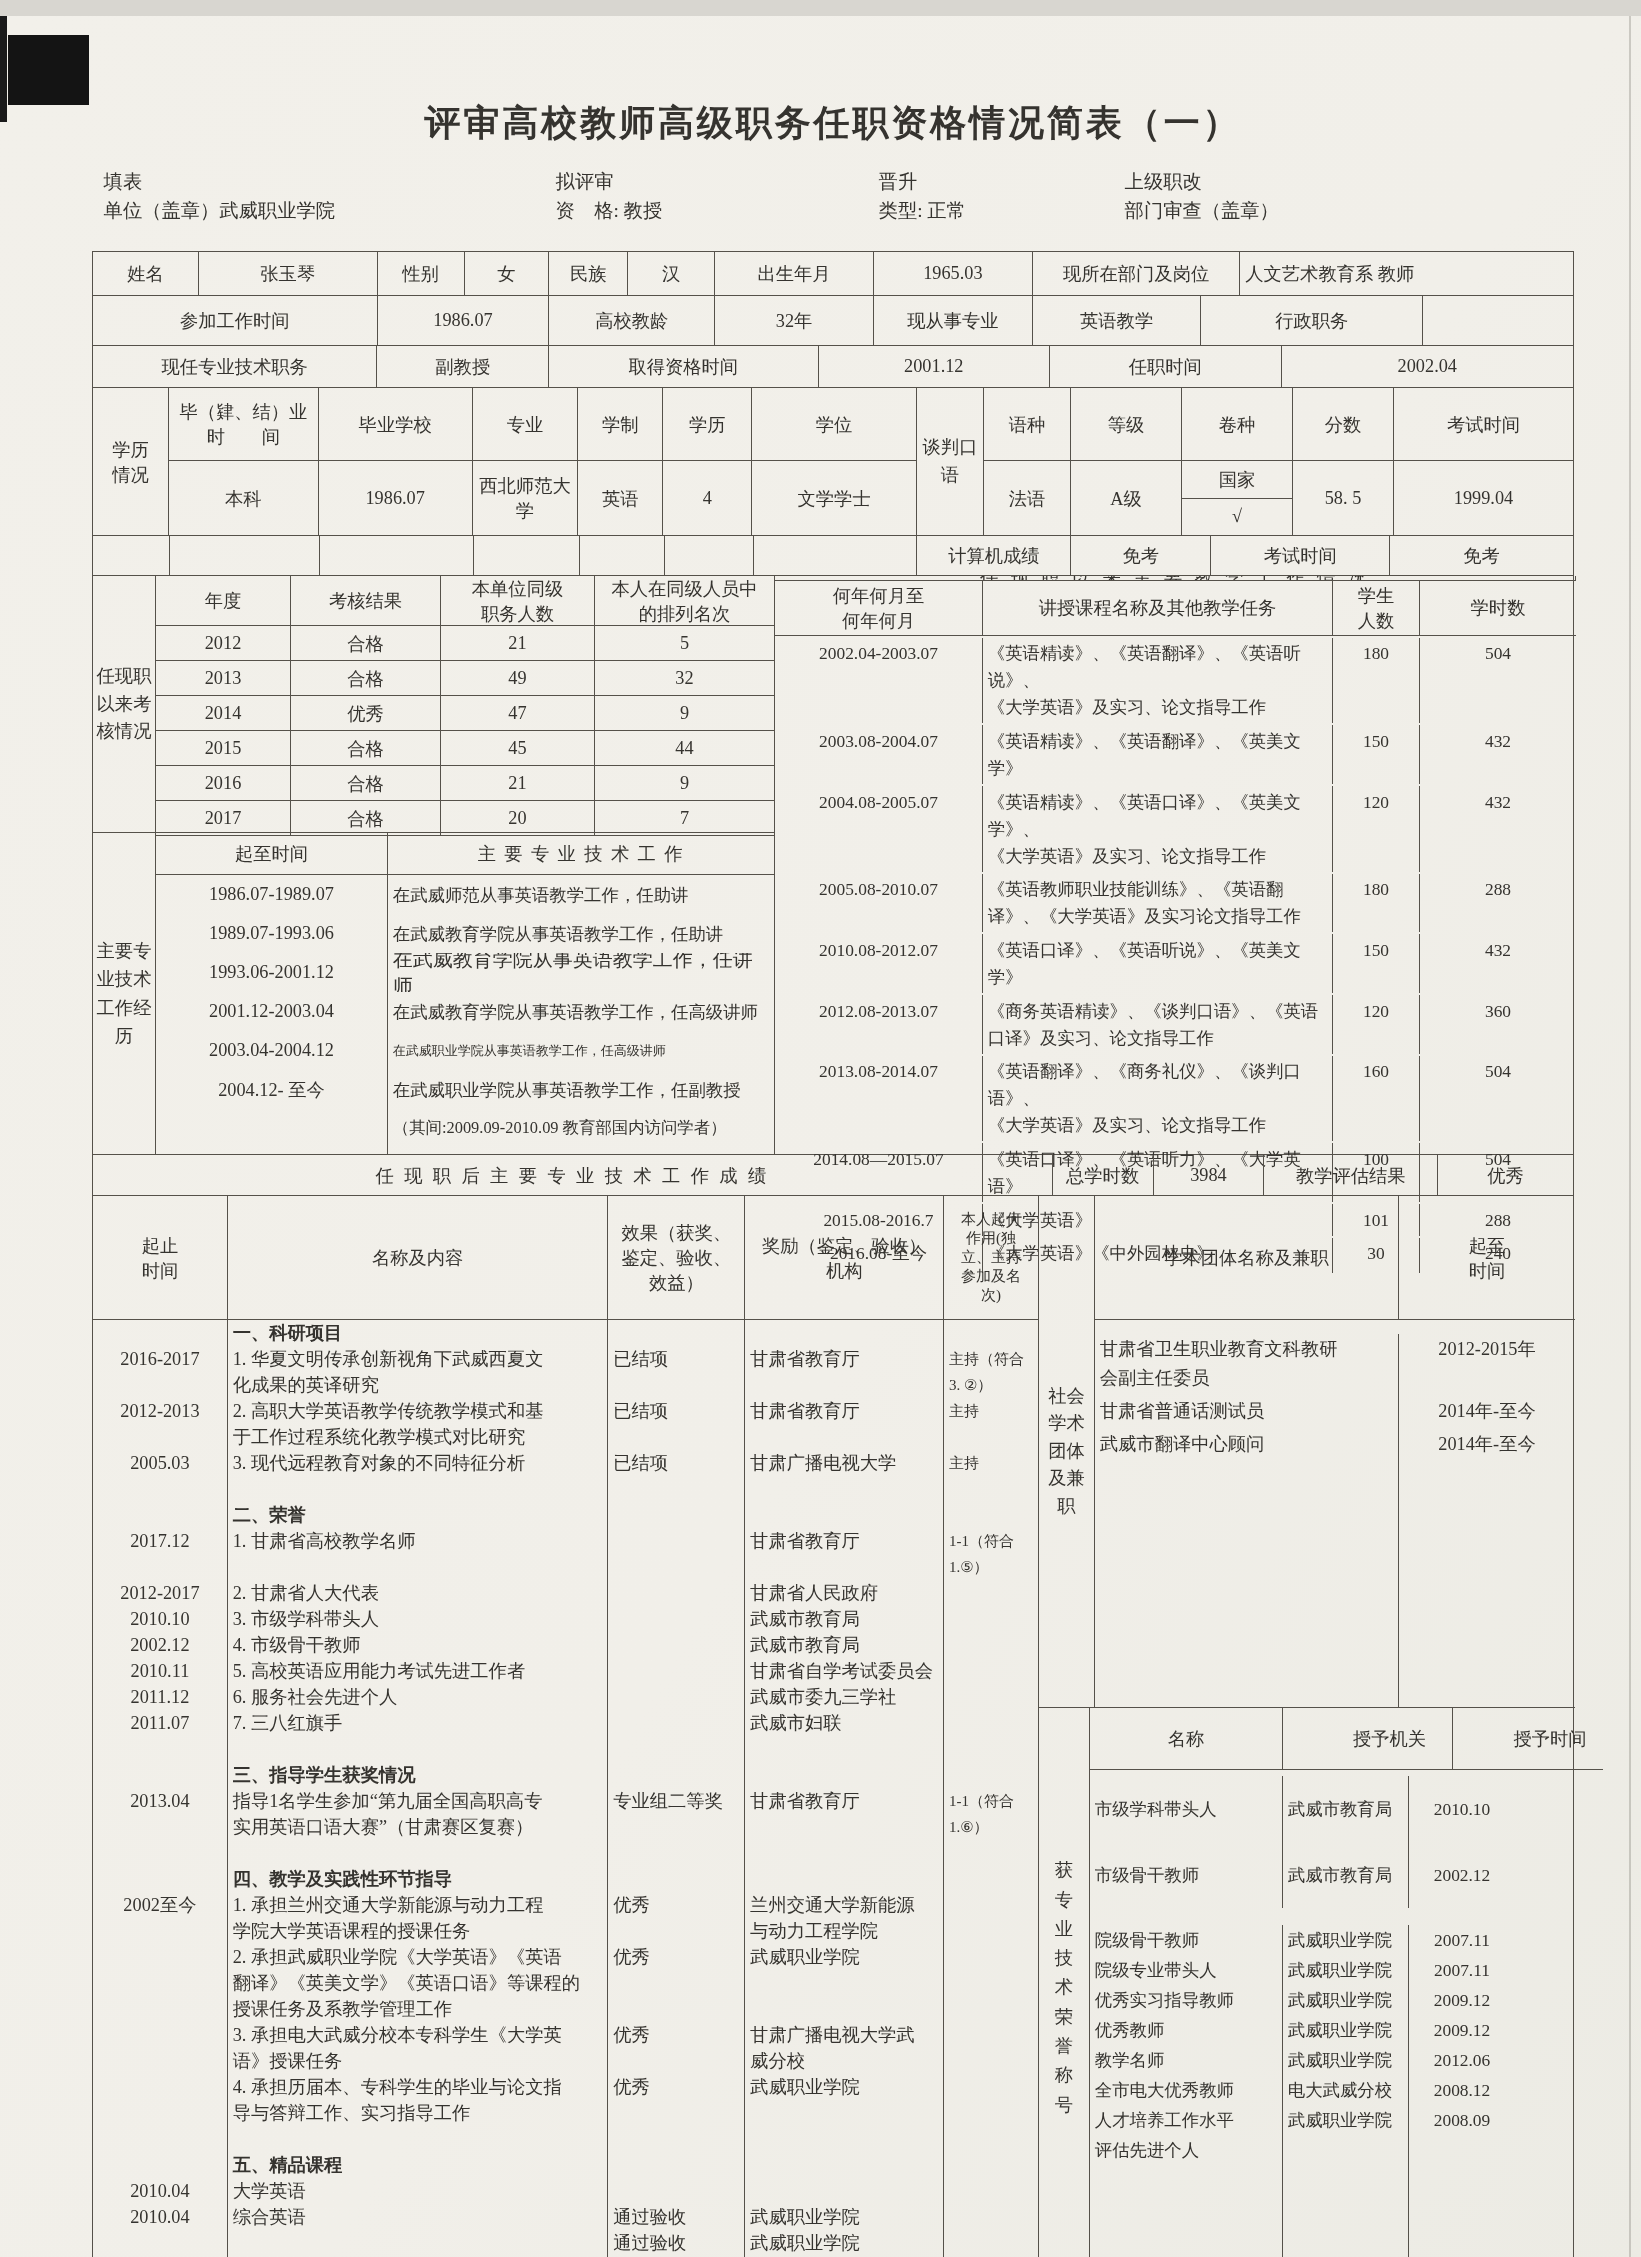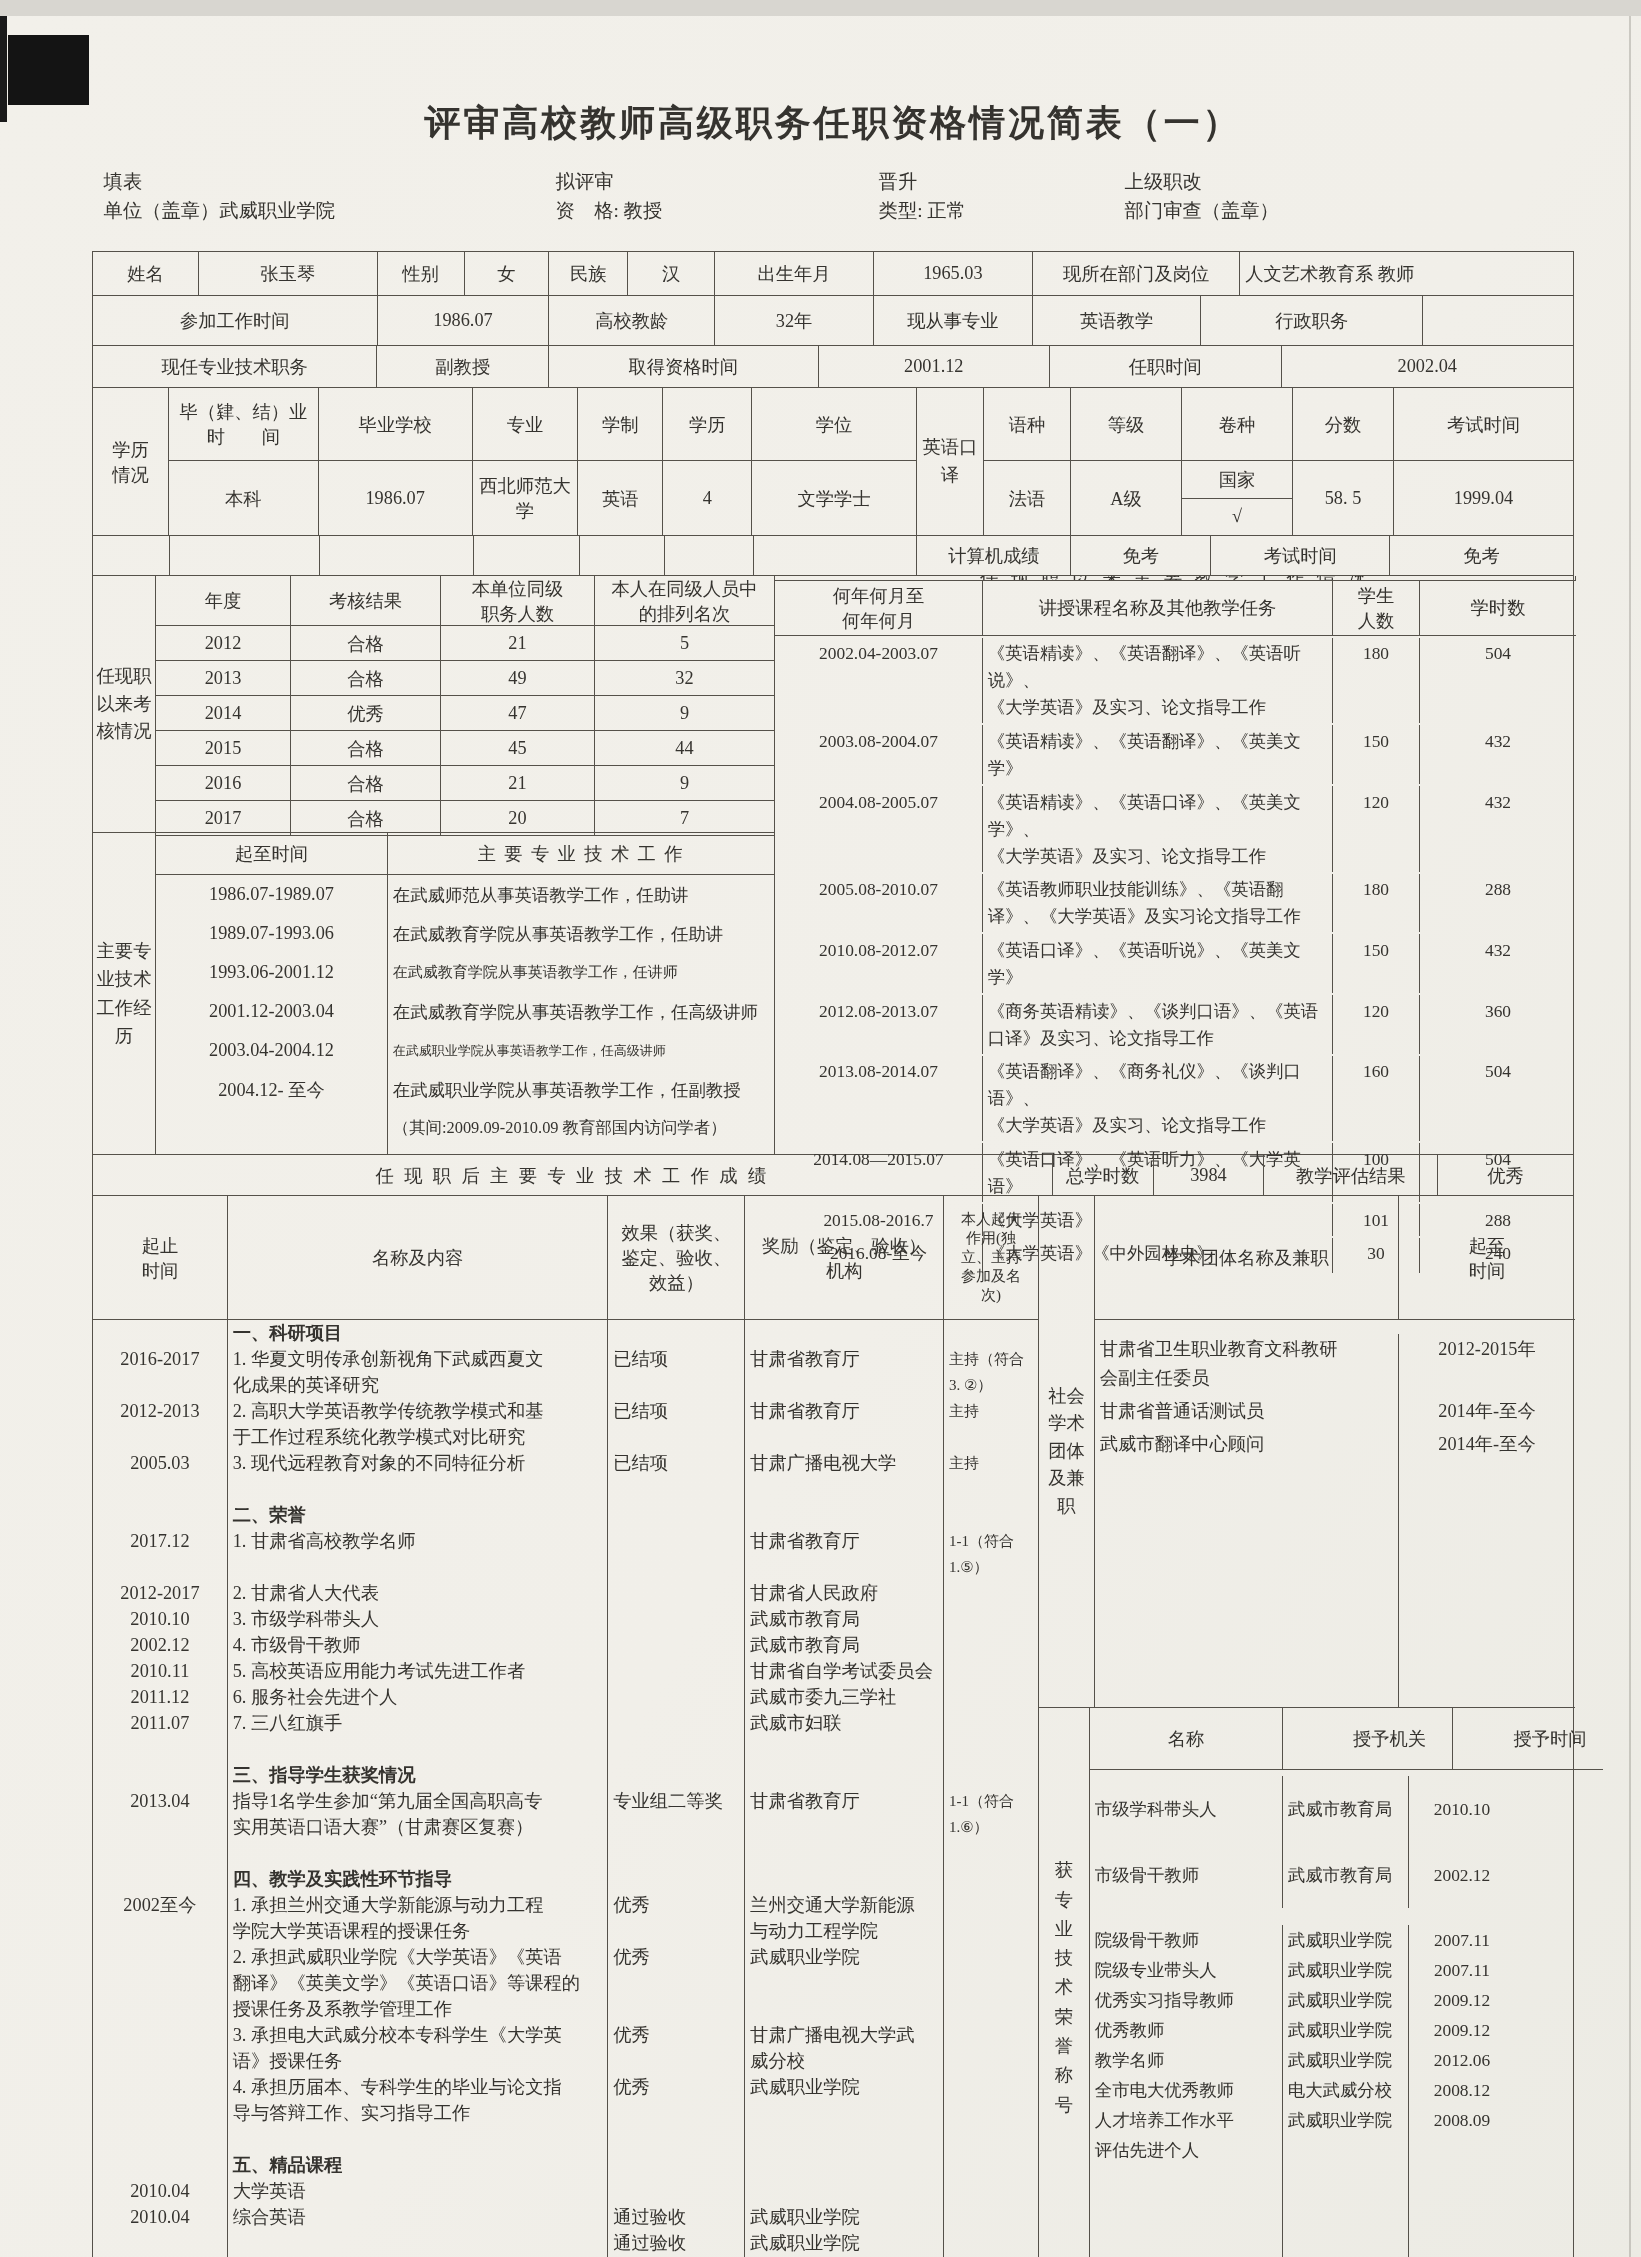--- a/index.html
+++ b/index.html
@@ -143,21 +143,21 @@
           </div>
           <div class="fx eduV">
             <div class="cell" style="width:150px">本科</div>
             <div class="cell" style="width:154px">1986.07</div>
             <div class="cell" style="width:106px">西北师范大学</div>
             <div class="cell" style="width:85px">英语</div>
             <div class="cell" style="width:89px">4</div>
             <div class="cell" style="width:164px">文学学士</div>
           </div>
         </div>
-        <div class="cell vlab" style="width:68px; padding:5.8px 1.9px">英语口译</div>
+        <div class="cell vlab" style="width:68px; padding:5.8px 1.9px">谈判口语</div>
         <div class="col" style="flex:1">
           <div class="fx hb eduH">
             <div class="cell" style="width:87px">语种</div>
             <div class="cell" style="width:111px">等级</div>
             <div class="cell" style="width:111px">卷种</div>
             <div class="cell" style="width:101px">分数</div>
             <div class="cell" style="width:179px">考试时间</div>
           </div>
           <div class="fx eduV">
             <div class="cell" style="width:87px">法语</div>
@@ -254,21 +254,21 @@
               <div class="fx crow">
                   <div class="cell" style="width:232px">1986.07-1989.07</div>
                   <div class="cell left" style="width:386px; font-size:17.4px">在武威师范从事英语教学工作，任助讲</div>
                 </div>
                   <div class="fx crow">
                   <div class="cell" style="width:232px">1989.07-1993.06</div>
                   <div class="cell left" style="width:386px; font-size:17.4px">在武威教育学院从事英语教学工作，任助讲</div>
                 </div>
                   <div class="fx crow">
                   <div class="cell" style="width:232px">1993.06-2001.12</div>
-                  <div class="cell left" style="width:386px; font-size:15px">在武威教育学院从事英语教学工作，任讲师</div>
+                  <div class="cell left" style="width:386px; font-size:20px">在武威教育学院从事英语教学工作，任讲师</div>
                 </div>
                   <div class="fx crow">
                   <div class="cell" style="width:232px">2001.12-2003.04</div>
                   <div class="cell left" style="width:386px; font-size:17.4px">在武威教育学院从事英语教学工作，任高级讲师</div>
                 </div>
                   <div class="fx crow">
                   <div class="cell" style="width:232px">2003.04-2004.12</div>
                   <div class="cell left" style="width:386px; font-size:13px">在武威职业学院从事英语教学工作，任高级讲师</div>
                 </div>
                   <div class="fx crow">

